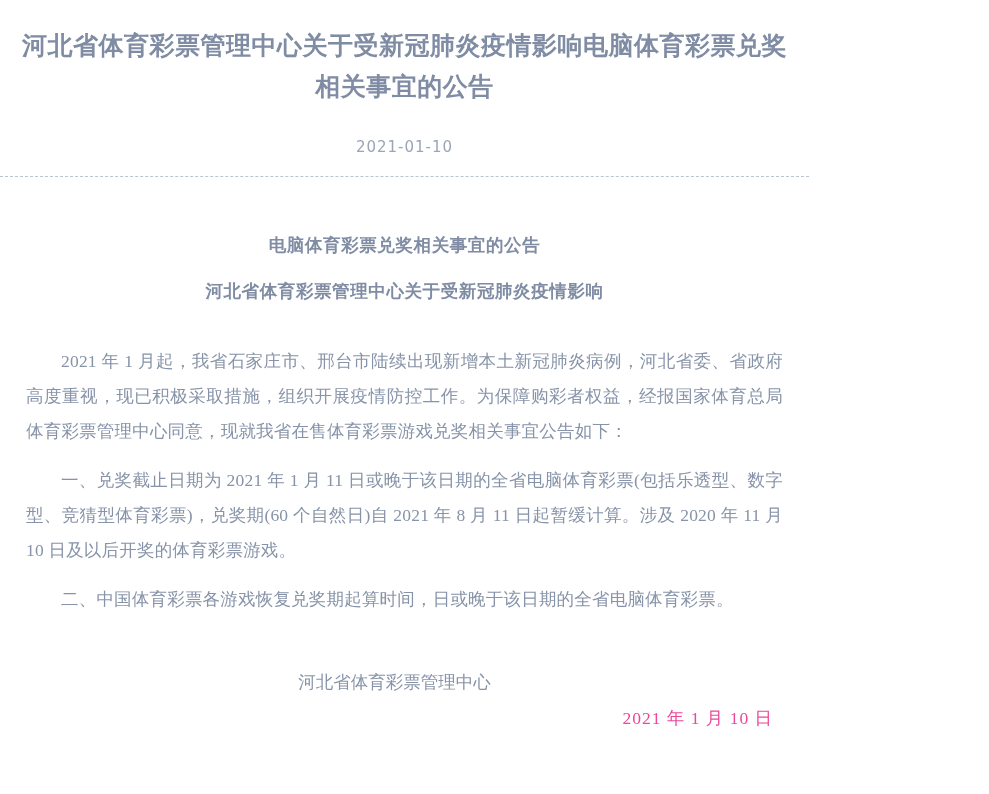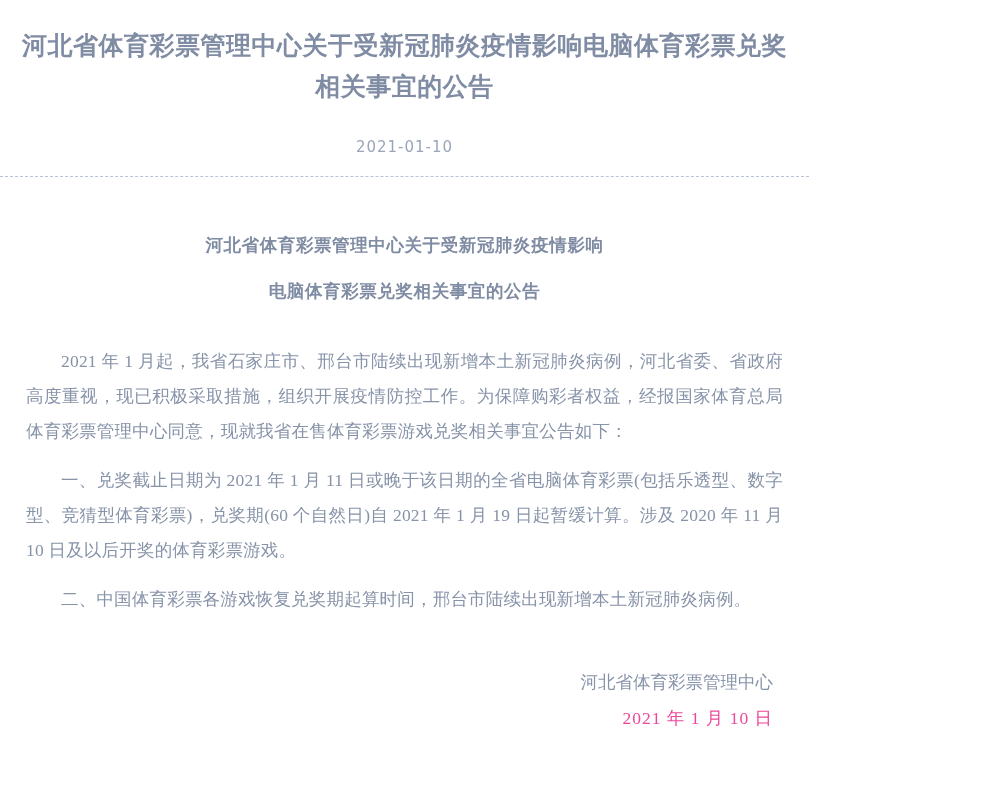--- a/index.html
+++ b/index.html
@@ -65,21 +65,21 @@
     padding: 6px 2px 0 2px;
     text-indent: 2em;
     letter-spacing: 0.2px;
   }
   .para.first {
     padding-top: 22px;
   }
   .signature {
     margin-top: 44px;
     padding-right: 20px;
-    text-align: right;
+    text-align: center;
     font-size: 17.5px;
     line-height: 42px;
     color: #8793a8;
   }
   .sign-date {
     text-align: right;
     padding-right: 20px;
     font-size: 17.5px;
     line-height: 30px;
     color: #ec4899;
@@ -92,24 +92,24 @@
 <div class="page">
 
   <h1 class="doc-title">河北省体育彩票管理中心关于受新冠肺炎疫情影响电脑体育彩票兑奖相关事宜的公告</h1>
 
   <div class="doc-date">2021-01-10</div>
 
   <div class="divider"></div>
 
   <div class="content">
 
+    <div class="subtitle">电脑体育彩票兑奖相关事宜的公告</div>
     <div class="subtitle">河北省体育彩票管理中心关于受新冠肺炎疫情影响</div>
-    <div class="subtitle">电脑体育彩票兑奖相关事宜的公告</div>
 
     <p class="para first">2021 年 1 月起，我省石家庄市、邢台市陆续出现新增本土新冠肺炎病例，河北省委、省政府高度重视，现已积极采取措施，组织开展疫情防控工作。为保障购彩者权益，经报国家体育总局体育彩票管理中心同意，现就我省在售体育彩票游戏兑奖相关事宜公告如下：</p>
-    <p class="para">一、兑奖截止日期为 2021 年 1 月 11 日或晚于该日期的全省电脑体育彩票(包括乐透型、数字型、竞猜型体育彩票)，兑奖期(60 个自然日)自 2021 年 1 月 19 日起暂缓计算。涉及 2020 年 11 月 10 日及以后开奖的体育彩票游戏。</p>
-    <p class="para">二、中国体育彩票各游戏恢复兑奖期起算时间，邢台市陆续出现新增本土新冠肺炎病例。</p>
+    <p class="para">一、兑奖截止日期为 2021 年 1 月 11 日或晚于该日期的全省电脑体育彩票(包括乐透型、数字型、竞猜型体育彩票)，兑奖期(60 个自然日)自 2021 年 8 月 11 日起暂缓计算。涉及 2020 年 11 月 10 日及以后开奖的体育彩票游戏。</p>
+    <p class="para">二、中国体育彩票各游戏恢复兑奖期起算时间，日或晚于该日期的全省电脑体育彩票。</p>
 
     <div class="signature">河北省体育彩票管理中心</div>
     <div class="sign-date">2021 年 1 月 10 日</div>
 
   </div>
 </div>
 
 </body></html>

